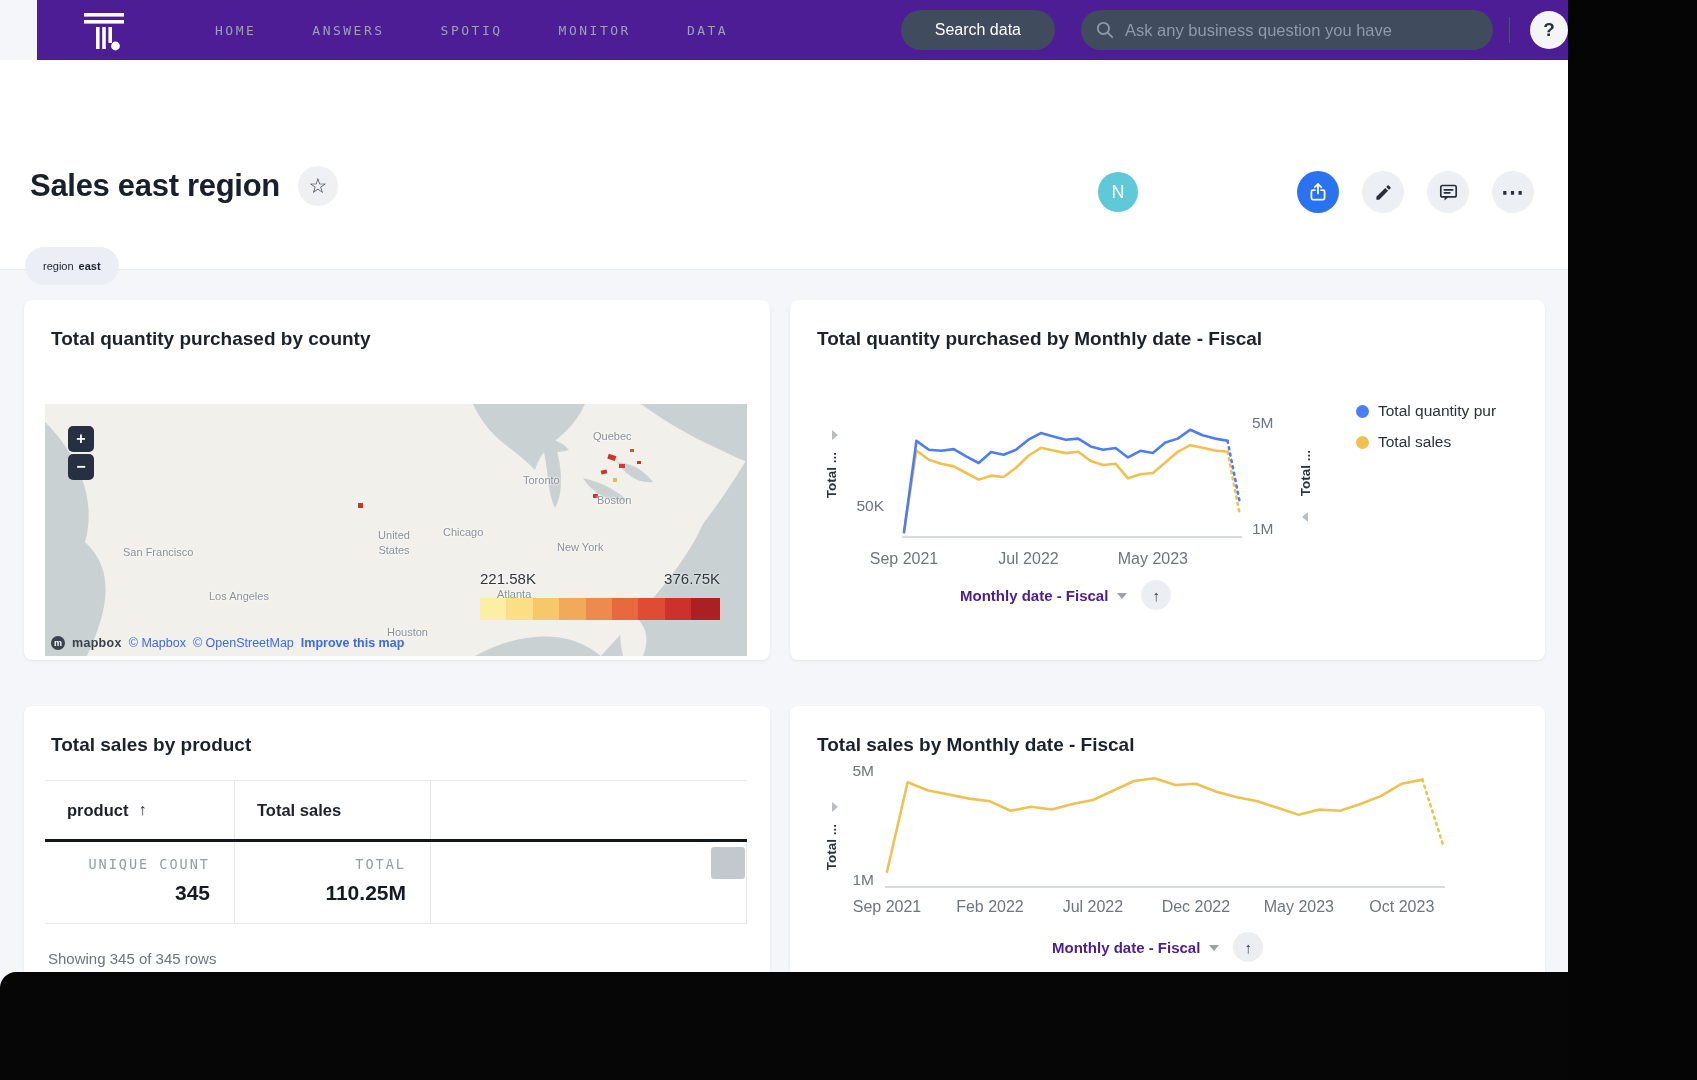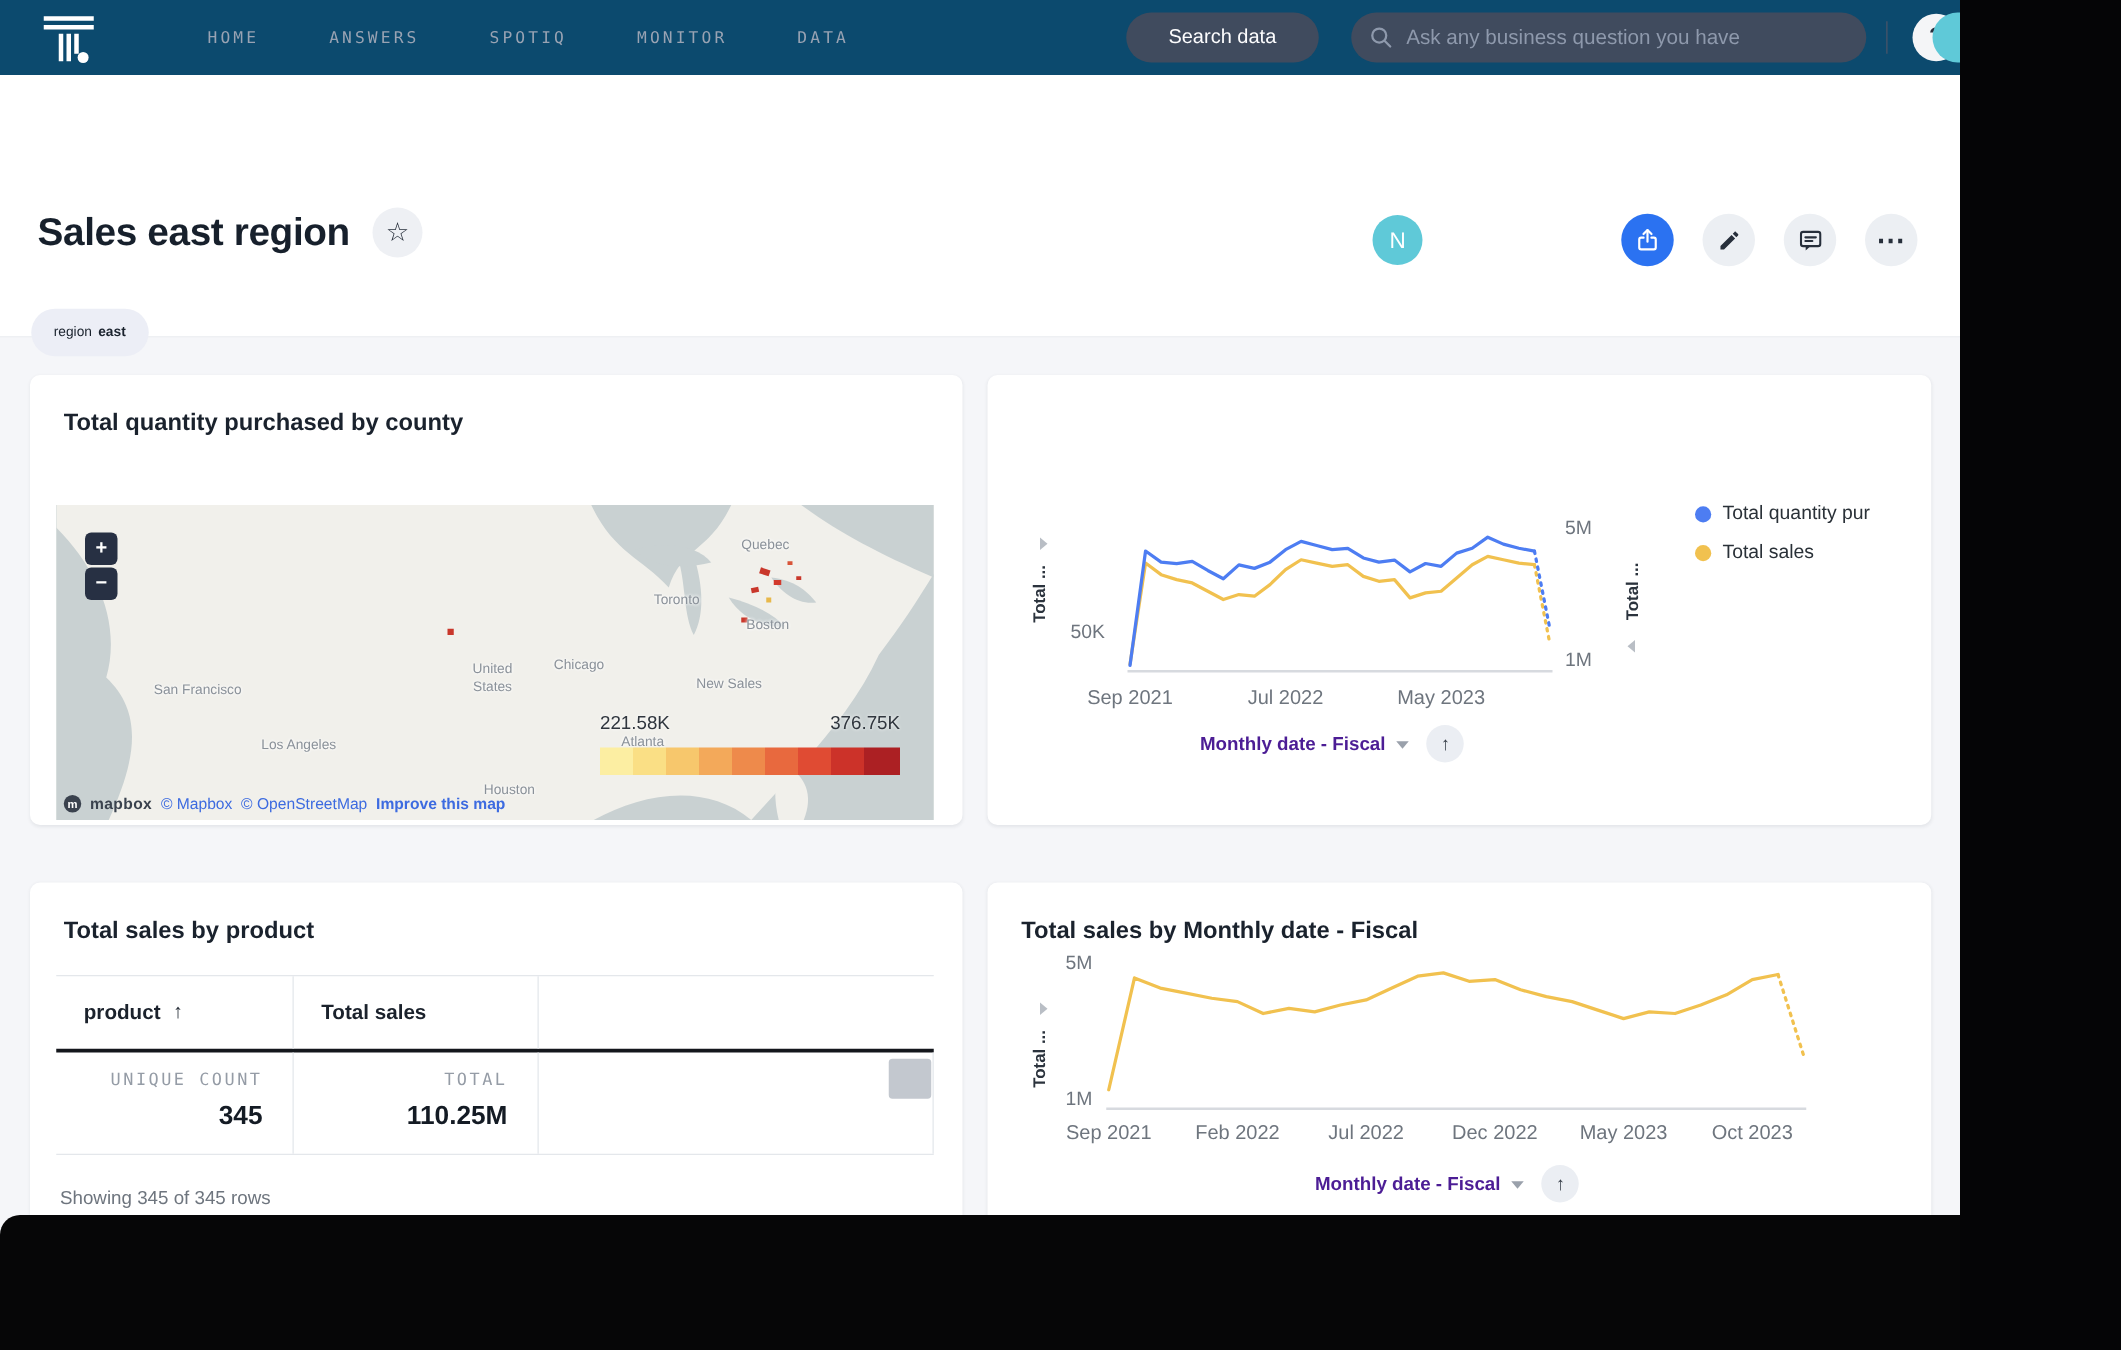--- a/index.html
+++ b/index.html
@@ -4,21 +4,21 @@
 <style>
   * { margin:0; padding:0; box-sizing:border-box; }
   html,body { background:#000; }
   body { font-family:"Liberation Sans", sans-serif; }
   .canvas { position:relative; width:1697px; height:1080px; background:#050506; overflow:hidden; }
   .screen { position:absolute; left:0; top:0; width:1568px; height:1080px; background:#F5F6F9; overflow:hidden; }
   .right-mask { position:absolute; left:1568px; top:0; width:129px; height:1080px; background:#050506; z-index:60; }
   .bottom-bar { position:absolute; left:0; top:972px; width:1697px; height:108px; background:#060607; border-radius:16px 16px 0 0; z-index:55; }
 
   
-  .nav { position:relative; height:60px; background:#0c4a6e; display:flex; align-items:center; padding:0 0 0 32px; }
+  .nav { position:relative; height:60px; background:#4c1d95; display:flex; align-items:center; padding:0 0 0 44px;margin-left:37px; }
   .logo { width:46px; height:46px; margin-right:60px; display:flex; align-items:center; justify-content:center; }
   .nav-items { display:flex; align-items:stretch; height:60px; }
   .nav-item { position:relative; display:flex; align-items:center; padding:0 28px; color:#99A3B3;
     font-family:"DejaVu Sans Mono", monospace; font-size:13px; letter-spacing:2.5px; cursor:pointer; }
   .nav-item.active { color:#fff; font-weight:bold; }
   .nav-item.active::after { content:""; position:absolute; left:0; right:0; bottom:0; height:3px; background:#fff; }
   .nav-right { margin-left:auto; display:flex; align-items:center; gap:0; padding-right:0; }
   .search-data-btn { height:40px; padding:0 34px; border-radius:20px; background:#404B5E; color:#FDFDFE;
     font-size:16px; display:flex; align-items:center; border:none; cursor:pointer; font-family:inherit; }
   .ask-wrap { position:relative; margin-left:26px; width:412px; height:40px; }
@@ -228,41 +228,42 @@
           </svg>
           <div class="map-zoom">
             <button>+</button>
             <button>−</button>
           </div>
           <span class="city" style="left:548px; top:26px">Quebec</span>
           <span class="city" style="left:478px; top:70px">Toronto</span>
           <span class="city" style="left:552px; top:90px">Boston</span>
           <span class="city" style="left:398px; top:122px">Chicago</span>
           <span class="city two-line" style="left:316px; top:124px">United States</span>
-          <span class="city" style="left:512px; top:137px">New Sales</span>
+          <span class="city" style="left:512px; top:137px">New York</span>
           <span class="city" style="left:78px;  top:142px">San Francisco</span>
           <span class="city" style="left:164px; top:186px">Los Angeles</span>
           <span class="city" style="left:452px; top:184px">Atlanta</span>
           <span class="city" style="left:342px; top:222px">Houston</span>
           <div class="heat-legend-labels">
             <span>221.58K</span>
             <span>376.75K</span>
           </div>
           <div class="heat-bar"></div>
           <div class="attribution">
             <span class="mb-icon">m</span>
             <span class="mb-word">mapbox</span>
             <span class="attr-link">© Mapbox</span>
             <span class="attr-link">© OpenStreetMap</span>
             <span class="attr-improve">Improve this map</span>
           </div>
         </div>
       </section>
 
       <section class="card card2" id="chart-quantity">
+        <div class="card-title">Total quantity purchased by Monthly date - Fiscal</div>
         <div class="axis-handle right" style="left:42px; top:130px"></div>
         <div class="axis-label-v" style="left:34px; top:152px">Total ...</div>
         <div class="y-ticks yl" style="left:50px; top:108px; height:130px">
             <span style="top: 98.2727px;">50K</span>
           </div>
         <div class="plot-wrap" style="left:112px; top:108px; width:340px; height:130px">
           <svg class="plot" width="340" height="130" viewBox="0 0 340 130">
               <polyline points="2,123.34782608695653 14.444444444444445,42.45652173913043 26.88888888888889,51.739130434782616 39.333333333333336,55.71739130434783 51.77777777777778,58.36956521739132 64.22222222222223,65.00000000000001 76.66666666666667,71.6304347826087 89.11111111111111,67.6521739130435 101.55555555555556,68.9782608695652 114,59.69565217391305 126.44444444444444,47.7608695652174 138.88888888888889,39.80434782608697 151.33333333333334,42.45652173913043 163.77777777777777,45.108695652173935 176.22222222222223,43.782608695652186 188.66666666666666,53.065217391304365 201.11111111111111,57.043478260869584 213.55555555555554,55.71739130434783 226,70.30434782608698 238.44444444444446,66.32608695652175 250.88888888888889,65.00000000000001 263.3333333333333,54.39130434782609 275.77777777777777,43.782608695652186 288.22222222222223,37.15217391304348 300.6666666666667,39.80434782608697 313.1111111111111,42.45652173913043 325.55555555555554,43.782608695652186" fill="none" stroke="#F1C14F" stroke-width="2.6" stroke-linejoin="round" stroke-linecap="round"></polyline>
               <polyline points="325.55555555555554,43.782608695652186 338,107.43478260869566" fill="none" stroke="#F1C14F" stroke-width="2.6" stroke-dasharray="2 4.5" stroke-linecap="round"></polyline>
               <polyline points="2,124.33636363636363 14.444444444444445,32.83636363636363 26.88888888888889,41.70909090909091 39.333333333333336,42.81818181818183 51.77777777777778,41.154545454545456 64.22222222222223,48.36363636363637 76.66666666666667,55.01818181818182 89.11111111111111,43.92727272727273 101.55555555555556,46.699999999999996 114,41.70909090909091 126.44444444444444,31.72727272727273 138.88888888888889,25.072727272727274 151.33333333333334,28.399999999999995 163.77777777777777,31.72727272727273 176.22222222222223,30.618181818181814 188.66666666666666,38.38181818181819 201.11111111111111,41.70909090909091 213.55555555555554,40.04545454545454 226,49.47272727272727 238.44444444444446,42.81818181818183 250.88888888888889,45.03636363636363 263.3333333333333,34.5 275.77777777777777,30.618181818181814 288.22222222222223,21.74545454545455 300.6666666666667,27.290909090909093 313.1111111111111,30.618181818181814 325.55555555555554,32.83636363636363" fill="none" stroke="#4D7DF2" stroke-width="2.6" stroke-linejoin="round" stroke-linecap="round"></polyline>

